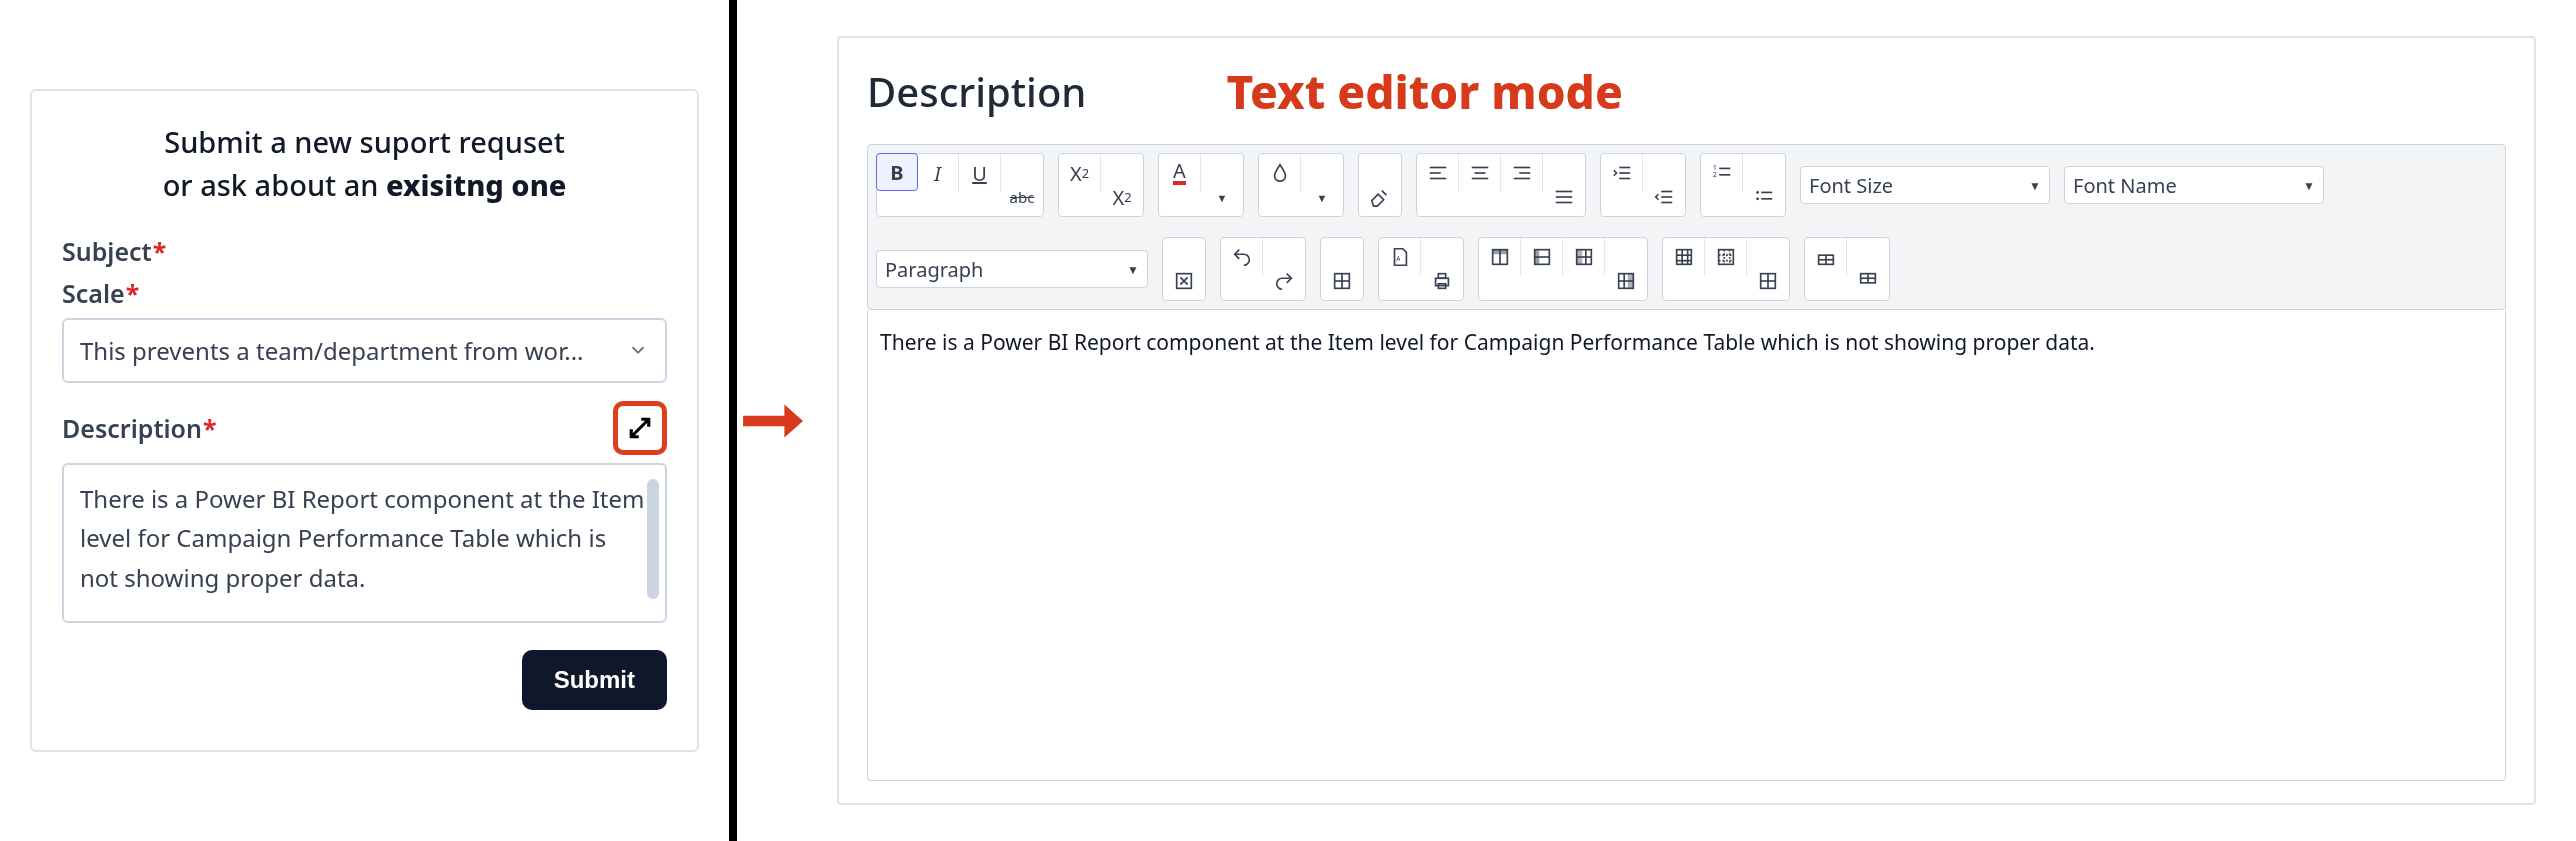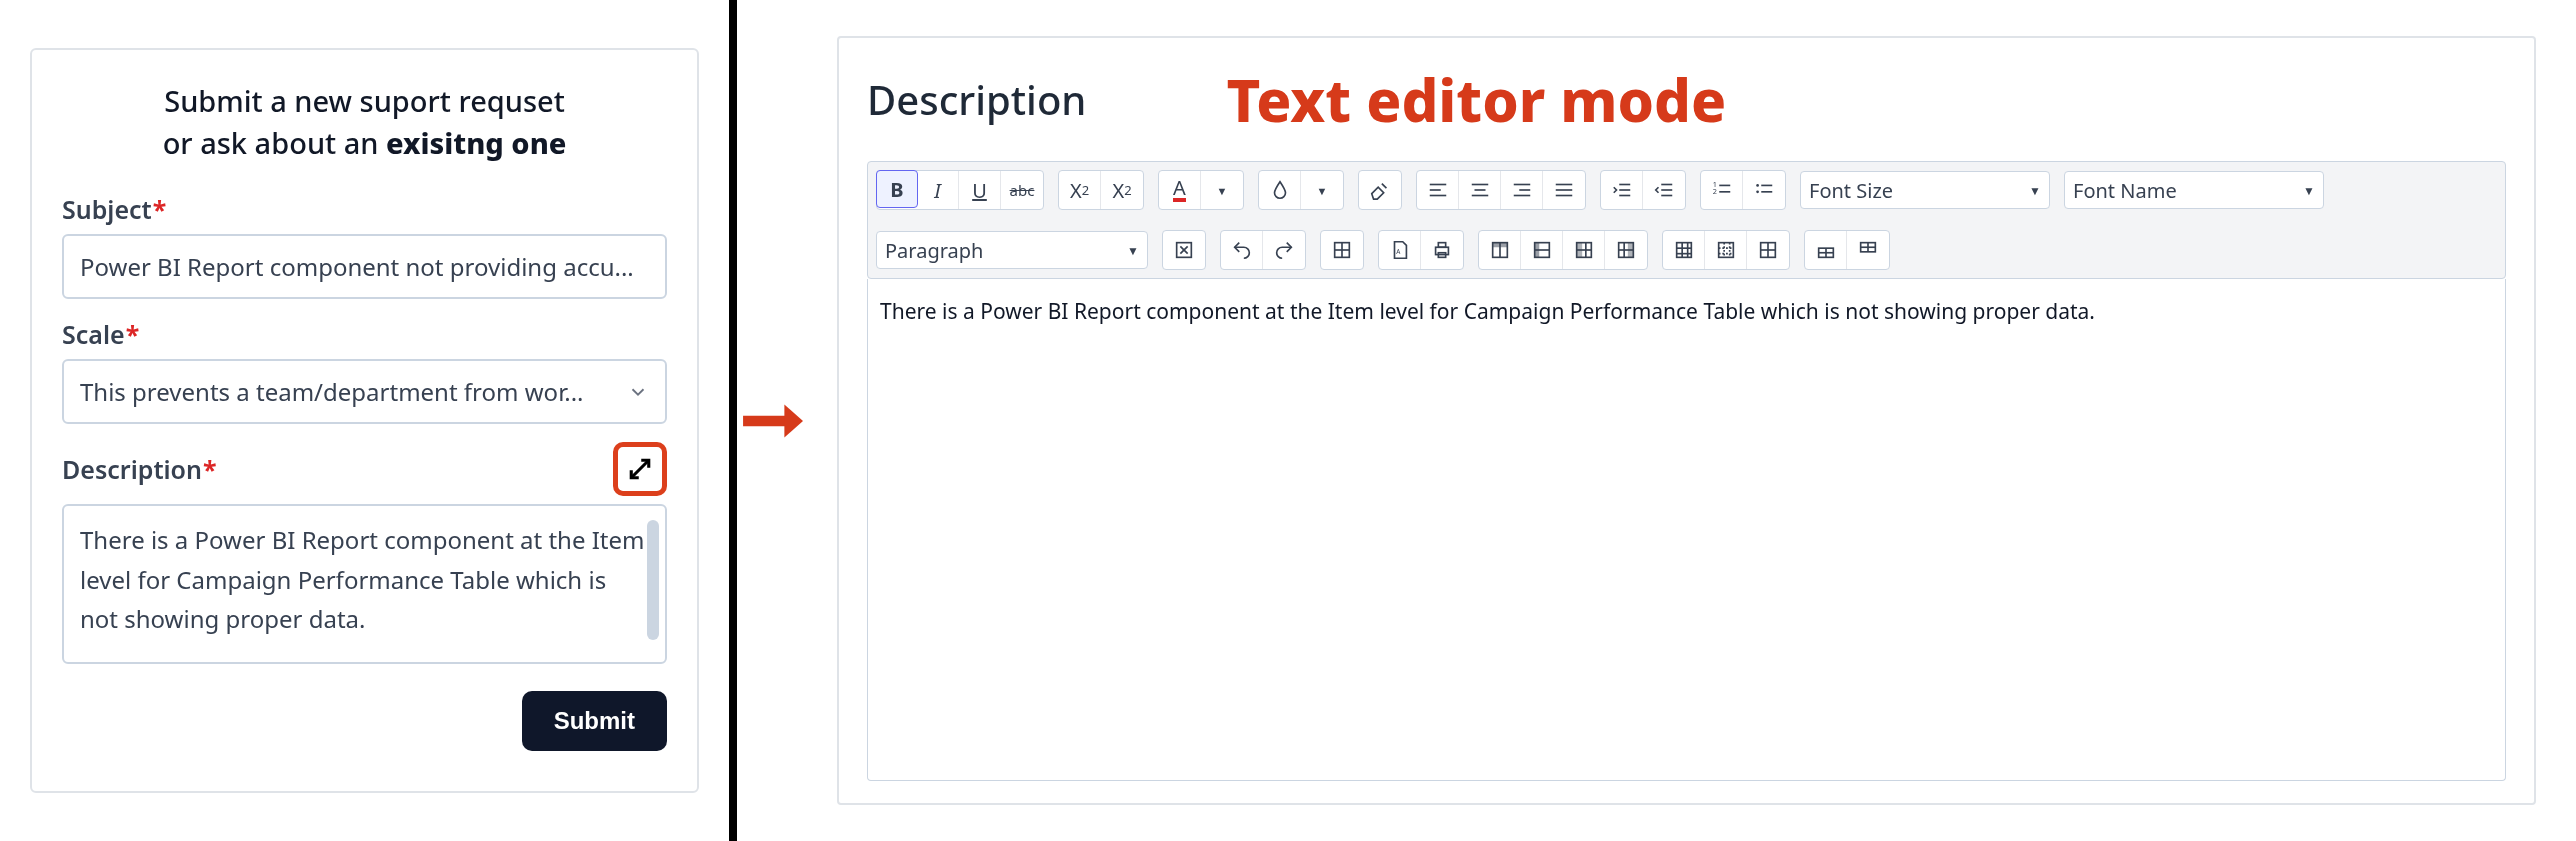--- a/index.html
+++ b/index.html
@@ -144,21 +144,21 @@
     align-items: center;
     gap: 140px;
     margin-bottom: 22px;
   }
   .editor-title {
     font-size: 40px;
     font-weight: 500;
     color: #1f2937;
   }
   .editor-badge {
-    font-size: 58px;
+    font-size: 46px;
     font-weight: 800;
     color: #d63a1a;
   }
   .toolbar {
     border: 1px solid #cbd5e1;
     border-radius: 4px;
     background: #f3f4f6;
     padding: 8px 8px;
     display: flex;
     flex-wrap: wrap;
@@ -175,21 +175,21 @@
     overflow: visible;
   }
   .tbtn {
     width: 42px; height: 38px;
     display: flex; align-items: center; justify-content: center;
     border-right: 1px solid #e5e7eb;
     cursor: pointer;
     color: #374151;
     font-size: 20px;
   }
-  .tbtn:last-child { border-right: none; }
+  .tbtn:last-child { border-right: none; margin-top: 24px; }
   .tbtn.active {
     background: #eef2ff;
     border: 1px solid #6366f1;
     border-radius: 4px;
     margin: -1px;
     position: relative;
     z-index: 1;
   }
   .tbtn svg { width: 22px; height: 22px; stroke: #374151; fill: none; stroke-width: 1.8; }
   .tbtn .fill-icon { fill: #374151; stroke: none; }
@@ -228,21 +228,20 @@
     <div class="form-card">
       <div class="form-heading">
         <span>Submit a new suport requset</span><br>
         <span>or ask about an </span><b>exisitng one</b>
       </div>
 
       <div class="form-label">
         <span>Subject</span>
         <span class="req">*</span>
       </div>
-      <input class="form-input" value="Power BI Report component not providing accu..." style="">
 
       <div class="form-label">
         <span>Scale</span>
         <span class="req">*</span>
       </div>
       <div class="form-select">
         <span>This prevents a team/department from wor...</span>
         <svg class="chev" viewBox="0 0 24 24">
             <polyline points="6 9 12 15 18 9"></polyline>
           </svg>

